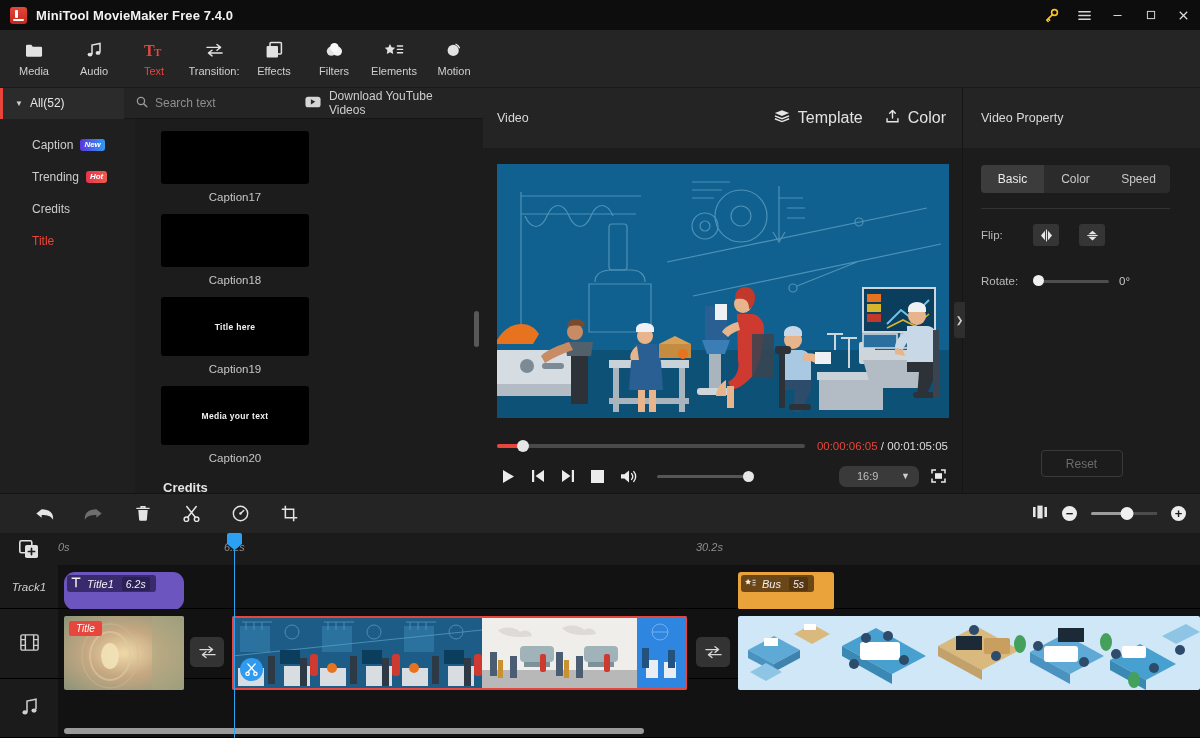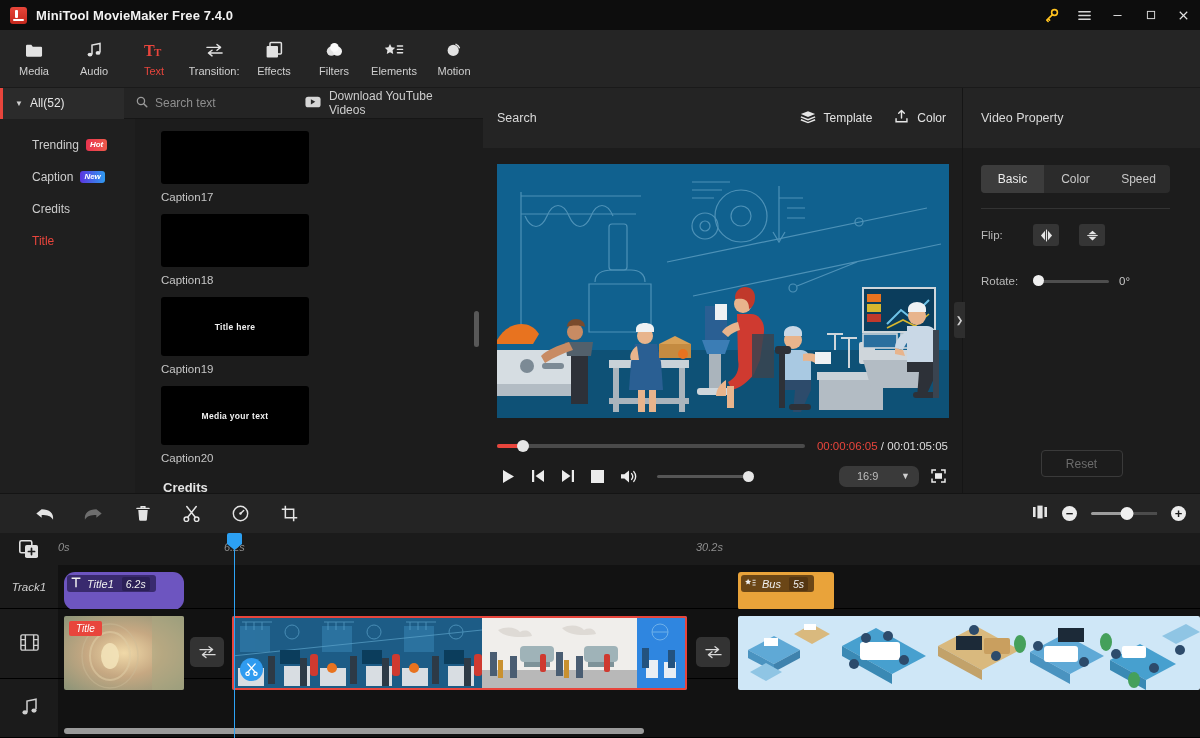--- a/index.html
+++ b/index.html
@@ -85,33 +85,33 @@
     flex:1; position:relative; background:#1c1c1c; padding:12px 22px 0 26px; overflow:hidden;
   }
   .grid-rows { display:flex; flex-wrap:wrap; gap:0 24px; }
   .cell { width:148px; margin-bottom:11px; }
   .thumb {
     width:148px; height:53px; background:#000; border-radius:3px; overflow:hidden;
     display:flex; align-items:center; justify-content:center; text-align:center;
   }
   .thumb.tall { height:59px; }
   .thumb-txt { color:#f0f0f0; font-size:8.5px; font-weight:bold; letter-spacing:.3px; }
-  .cell-label { text-align:left; font-size:11.5px; color:#c6c6c6; margin-top:7px; }
+  .cell-label { text-align:center; font-size:11.5px; color:#c6c6c6; margin-top:7px; }
   .section-title { width:100%; font-size:13px; font-weight:bold; color:#e4e4e4; margin:5px 0 9px 2px; }
   .lib-scrollbar {
     position:absolute; right:4px; top:192px; width:5px; height:36px;
     background:#585858; border-radius:3px;
   }
 
   
   .player { width:479px; background:#1c1c1c; display:flex; flex-direction:column; position:relative; }
   .player-head { height:60px; display:flex; align-items:center; padding:0 16px 0 14px; background:#242424;}
   .player-head .ttl { font-size:12.5px; color:#d9d9d9; }
   .ph-actions { margin-left:auto; display:flex; align-items:center; gap:22px; }
-  .ph-btn { display:flex; align-items:center; gap:8px; font-size:12px; color:#e2e2e2; }
+  .ph-btn { display:flex; align-items:center; gap:8px; font-size:16px; color:#e2e2e2; }
 
   .stage { flex:1; display:flex; align-items:center; justify-content:center; background:#1c1c1c; }
   .video {
     width:452px; height:254px; background:#0a3a5e; position:relative; overflow:hidden;
   }
   .pbar-wrap { padding:0 14px; }
   .pbar-row { display:flex; align-items:center; gap:12px; height:26px; }
   .pbar {
     flex:1; height:4px; background:#4a4a4a; border-radius:2px; position:relative;
   }
@@ -374,26 +374,26 @@
                 <path d="M6.6 3.3l5 3-5 3z" fill="#2a2a2a"></path>
               </svg>
           </span>
           <span>Download YouTube Videos</span>
         </div>
       </div>
 
       <div class="lib-body">
         <div class="lib-side">
           <div class="side-item">
+            <span>Caption</span>
+            <span class="badge new">New</span>
+          </div>
+          <div class="side-item">
             <span>Trending</span>
             <span class="badge hot">Hot</span>
-          </div>
-          <div class="side-item">
-            <span>Caption</span>
-            <span class="badge new">New</span>
           </div>
           <div class="side-item">
             <span>Credits</span>
           </div>
           <div class="side-item active">
             <span>Title</span>
           </div>
         </div>
 
         <div class="lib-grid">
@@ -422,21 +422,21 @@
             <div class="section-title">Credits</div>
 
           </div>
           <div class="lib-scrollbar"></div>
         </div>
       </div>
     </div>
 
     <div class="player">
       <div class="player-head">
-        <span class="ttl">Search</span>
+        <span class="ttl">Video</span>
         <div class="ph-actions">
           <div class="ph-btn">
             <span>
               <svg width="16" height="14" viewBox="0 0 18 15">
                   <path d="M9 1l8 3.2-8 3.2L1 4.2z" fill="#e6e6e6"></path>
                   <path d="M1 7.4l8 3.2 8-3.2" fill="none" stroke="#e6e6e6" stroke-width="1.6"></path>
                   <path d="M1 10.6l8 3.2 8-3.2" fill="none" stroke="#e6e6e6" stroke-width="1.6"></path>
                 </svg>
             </span>
             <span>Template</span>

